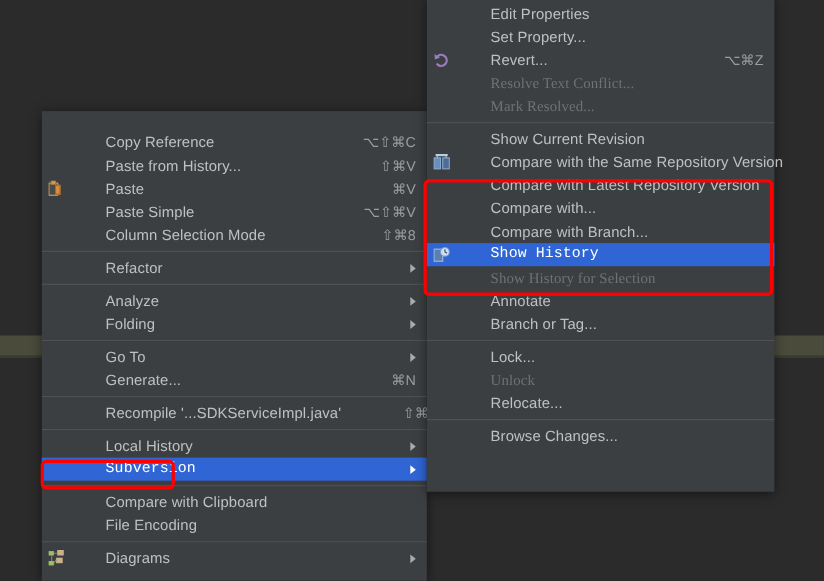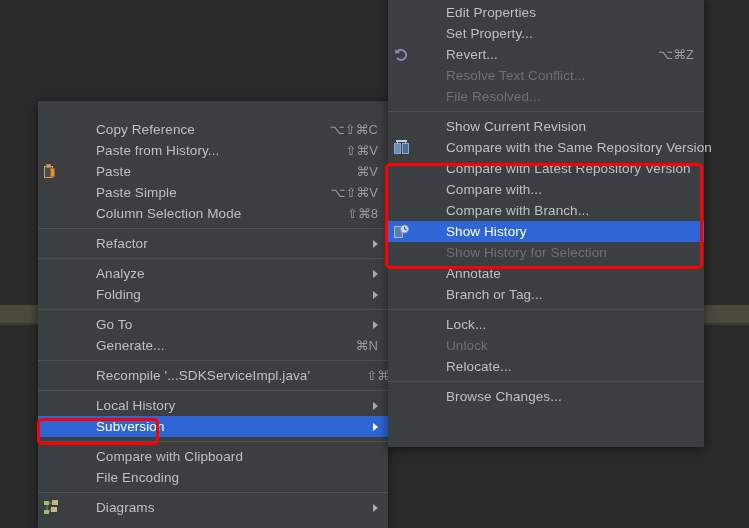--- a/index.html
+++ b/index.html
@@ -35,23 +35,23 @@
     white-space:nowrap;
     box-sizing:border-box;
     gap:32px;
   }
   .ico{
     width:26px;min-width:26px;
     display:flex;align-items:center;justify-content:center;
     height:21px;
   }
   .label{flex:1;color:#bec0c2;letter-spacing:.1px;}
-  .menu-item.disabled .label{color:#6f7174;}
+  .menu-item.disabled .label{color:#6f7174;font-family:Liberation Serif, serif;}
   .menu-item.sel{background:#2f65d4;}
-  .menu-item.sel .label{color:#ffffff;}
+  .menu-item.sel .label{color:#ffffff;font-family:Liberation Mono, monospace;}
   .accel{color:#9a9c9e;font-size:13px;padding-left:24px;}
   .arrow{
     width:0;height:0;margin-left:14px;
     border-left:5px solid #a9abad;
     border-top:4px solid transparent;
     border-bottom:4px solid transparent;
   }
   .menu-item.sel .arrow{border-left-color:#ffffff;}
   .sep{height:1px;background:#4f5254;margin:4px 0;}
 
@@ -198,21 +198,21 @@
       </span>
       <span class="label">Revert...</span>
       <span class="accel">⌥⌘Z</span>
     </div>
     <div class="menu-item disabled">
       <span class="ico"></span>
       <span class="label">Resolve Text Conflict...</span>
     </div>
     <div class="menu-item disabled">
       <span class="ico"></span>
-      <span class="label">File Resolved...</span>
+      <span class="label">Mark Resolved...</span>
     </div>
     <div class="sep"></div>
     <div class="menu-item">
       <span class="ico"></span>
       <span class="label">Show Current Revision</span>
     </div>
     <div class="menu-item">
       <span class="ico">
         <svg width="15" height="15" viewBox="0 0 15 15">
           <rect x="0.5" y="3.5" width="6" height="10" fill="#6a8fbd" stroke="#88a8cf"></rect>

